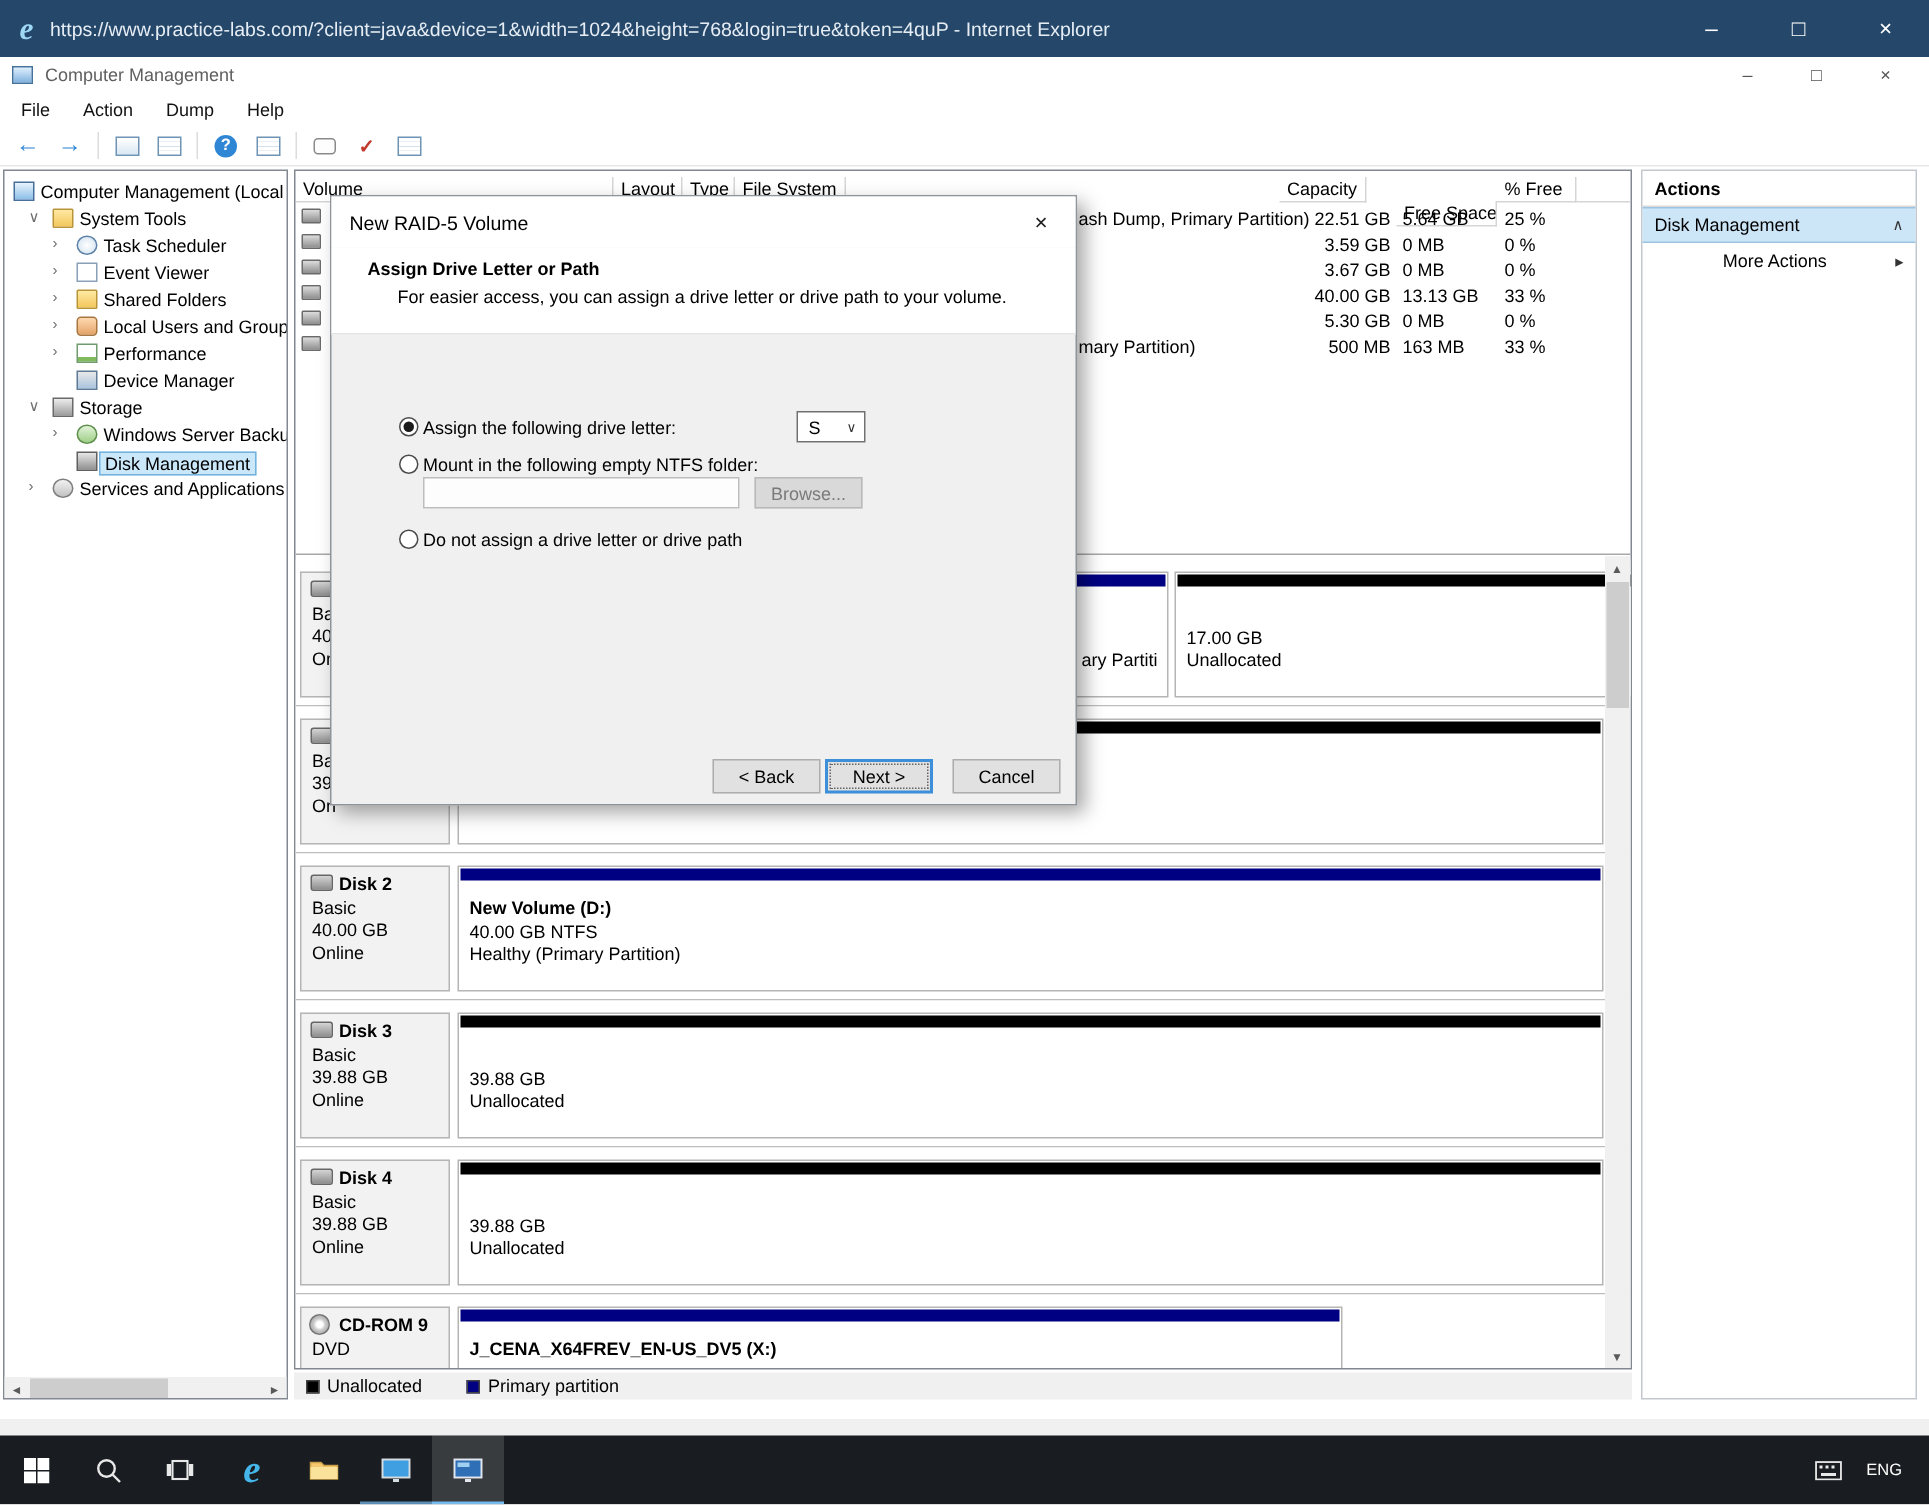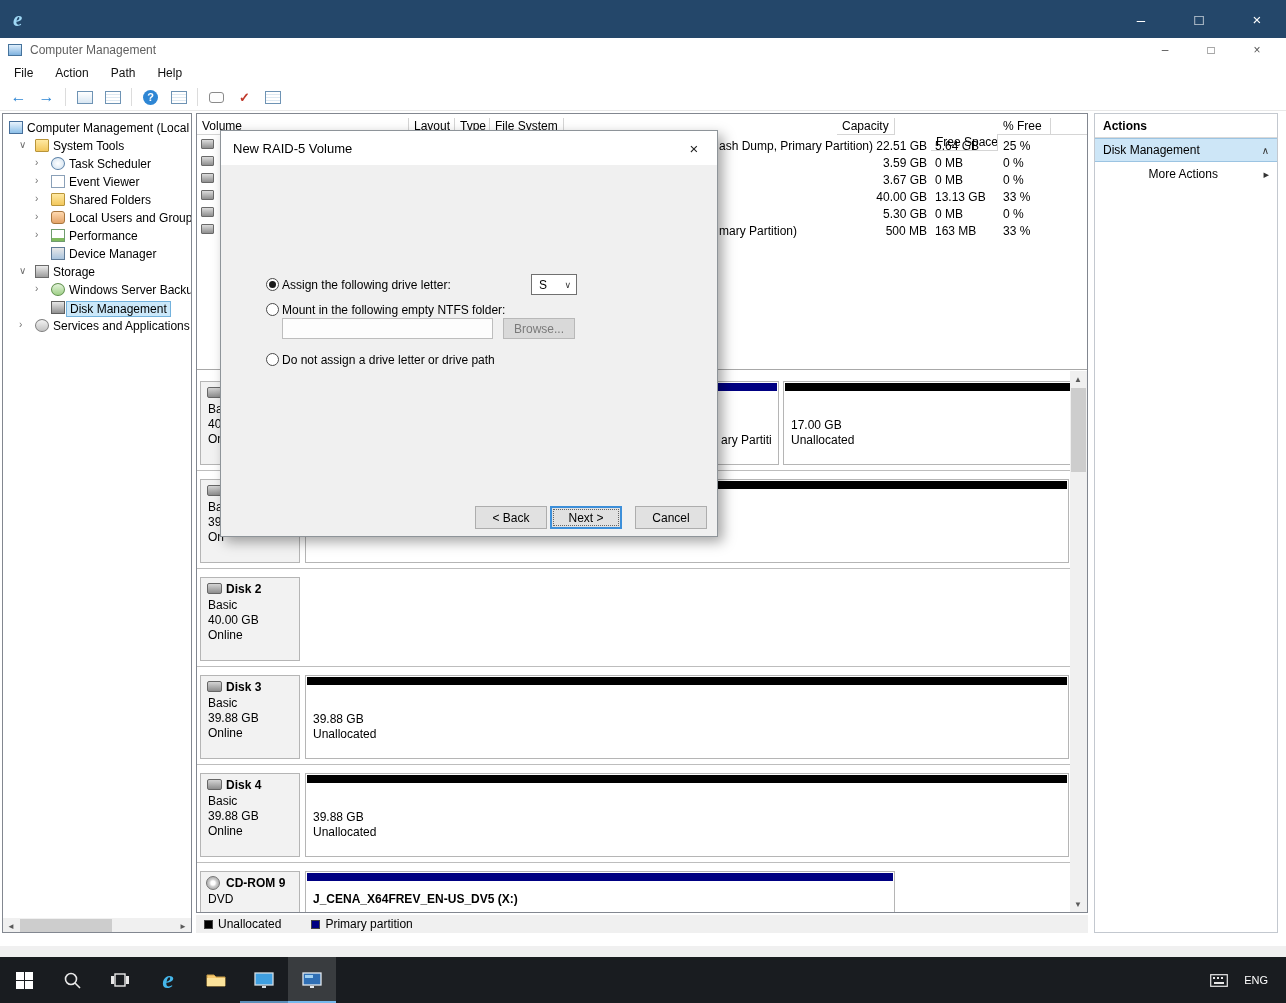--- a/index.html
+++ b/index.html
@@ -124,20 +124,21 @@
   .tb-right { margin-left:auto; display:flex; align-items:center; gap:16px; padding-right:18px; color:#fff; }
   .eng { font-size:11px; color:#fff; }
 </style>
 </head>
 <body>
 
 <div class="screen">
 
   <div class="abs ie-bar">
     <span class="ie-e">e</span>
+    <span class="ie-title">https://www.practice-labs.com/?client=java&amp;device=1&amp;width=1024&amp;height=768&amp;login=true&amp;token=4quP - Internet Explorer</span>
     <div class="ie-ctrls">
       <span class="ie-btn">–</span>
       <span class="ie-btn">□</span>
       <span class="ie-btn">×</span>
     </div>
   </div>
 
   <div class="abs cm-window">
 
     <div class="abs cm-bar">
@@ -146,21 +147,21 @@
       <div class="cm-ctrls">
         <span class="cm-btn">–</span>
         <span class="cm-btn">□</span>
         <span class="cm-btn">×</span>
       </div>
     </div>
 
     <div class="abs menubar">
       <span class="menu-item">File</span>
       <span class="menu-item">Action</span>
-      <span class="menu-item">Path</span>
+      <span class="menu-item">Dump</span>
       <span class="menu-item">Help</span>
     </div>
 
     <div class="abs toolbar">
       <span class="tbi tb-arrow">←</span>
       <span class="tbi tb-arrow">→</span>
       <span class="tbsep"></span>
       <span class="tbi">
           <span class="tb-box"></span>
         </span>
@@ -249,21 +250,21 @@
         <span class="sbtn" style="right:0;top:0">►</span>
       </div>
     </div>
 
     <div class="abs center-pane">
 
       <div class="vh" style="left:0;top:4px;width:212px"><span>Volume</span></div>
       <div class="vh" style="left:212px;top:4px;width:46px"><span>Layout</span></div>
       <div class="vh" style="left:258px;top:4px;width:35px"><span>Type</span></div>
       <div class="vh" style="left:293px;top:4px;width:74px"><span>File System</span></div>
-      <div class="vh" style="left:640px;top:4px;width:58px"><span>Capacity</span></div>
+      <div class="vh" style="left:656px;top:4px;width:58px"><span>Capacity</span></div>
       <div class="vh" style="left:734px;top:20px;width:67px"><span>Free Space</span></div>
       <div class="vh" style="left:801px;top:4px;width:53px"><span>% Free</span></div>
       <div class="vh" style="left:854px;top:4px;width:36px;border-right:none"></div>
 
       <div class="vr" style="top:24px">
         <span class="vol-icon"></span>
         <span style="left:522px">ash Dump, Primary Partition)</span>
         <span style="left:676px;width:54px;text-align:right">22.51 GB</span>
         <span style="left:738px">5.64 GB</span>
         <span style="left:806px">25 %</span>
@@ -333,20 +334,26 @@
       </div>
 
       <div class="drow" style="top:455px">
         <div class="dlabel">
           <span class="hdd-icon"></span>
           <span class="dname">Disk 2</span>
           <div class="dl1">Basic</div>
           <div class="dl2">40.00 GB</div>
           <div class="dl3">Online</div>
         </div>
+        <div class="dvol" style="left:108px;width:764px">
+          <div class="vbar bar-blue"></div>
+          <div class="vt t1">New Volume  (D:)</div>
+          <div class="vt t2">40.00 GB NTFS</div>
+          <div class="vt t3">Healthy (Primary Partition)</div>
+        </div>
       </div>
 
       <div class="drow" style="top:553px">
         <div class="dlabel">
           <span class="hdd-icon"></span>
           <span class="dname">Disk 3</span>
           <div class="dl1">Basic</div>
           <div class="dl2">39.88 GB</div>
           <div class="dl3">Online</div>
         </div>
@@ -409,20 +416,24 @@
       <span class="sq" style="background:#000082;margin-left:30px"></span>
       <span class="ltext">Primary partition</span>
     </div>
   </div>
 
   <div class="abs dialog">
     <div class="dlg-title">
       <span>New RAID-5 Volume</span>
       <span class="dlg-close">×</span>
     </div>
+    <div class="dlg-head">
+      <div class="dlg-h3">Assign Drive Letter or Path</div>
+      <div class="dlg-sub">For easier access, you can assign a drive letter or drive path to your volume.</div>
+    </div>
 
     <span class="radio sel" style="left:45px;top:147px"></span>
     <span class="rlbl" style="left:61px;top:147px">Assign the following drive letter:</span>
     <div class="combo">
       <span>S</span>
       <span class="arr">∨</span>
     </div>
 
     <span class="radio" style="left:45px;top:172px"></span>
     <span class="rlbl" style="left:61px;top:172px">Mount in the following empty NTFS folder:</span>

